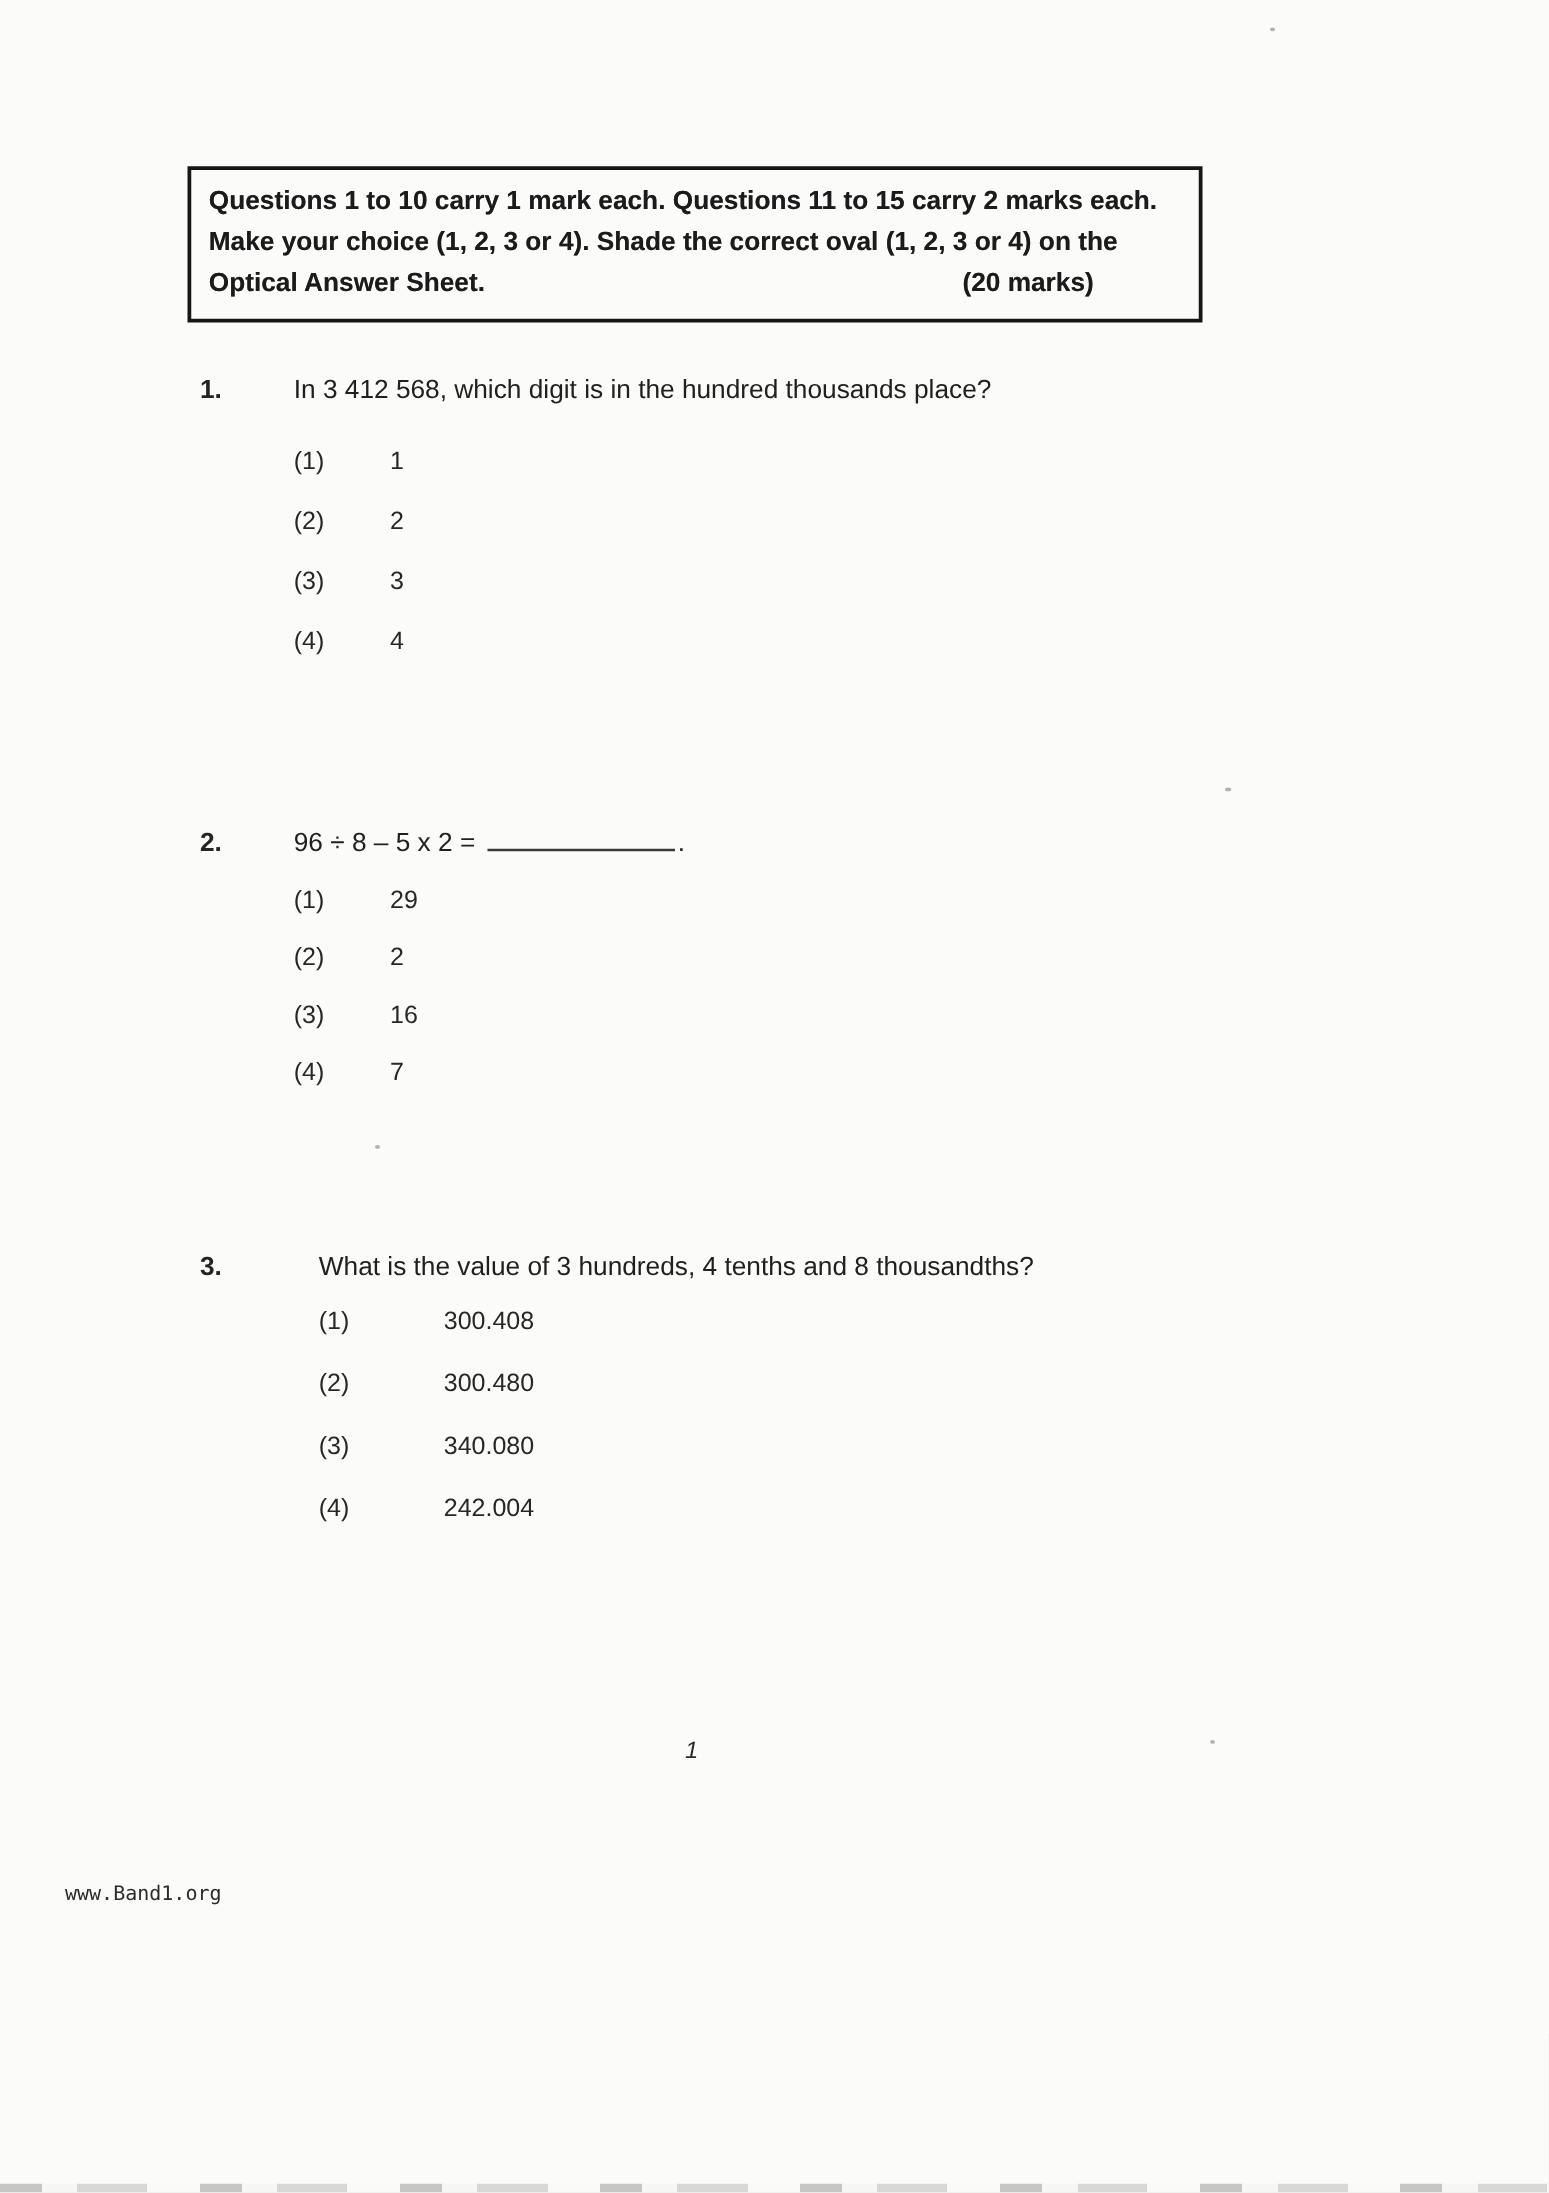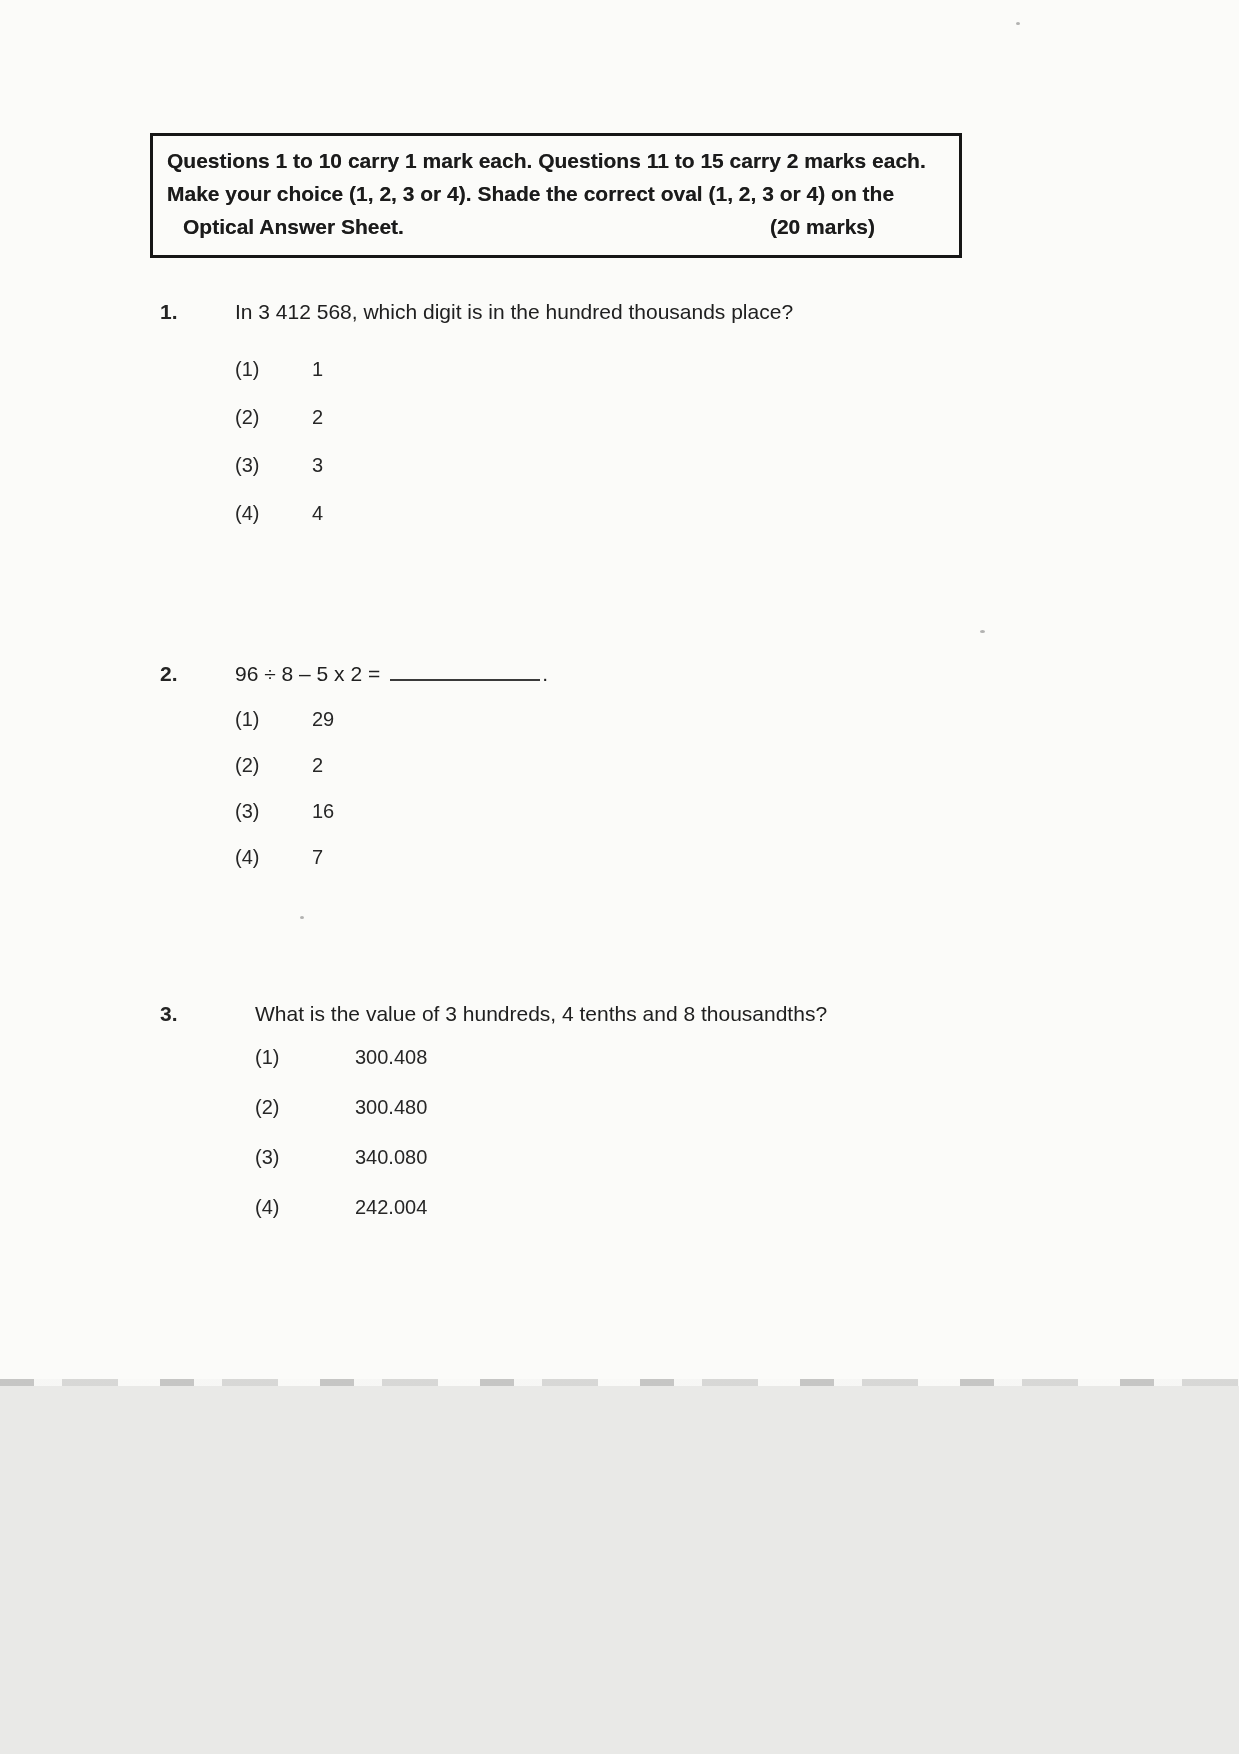--- a/index.html
+++ b/index.html
@@ -2,21 +2,21 @@
 <html><head>
 <meta charset="utf-8">
 <style>
   * { margin: 0; padding: 0; box-sizing: border-box; }
   html, body { background: #e9e9e7; }
   body { font-family: "Liberation Sans", sans-serif; }
 
   .page {
     position: relative;
     width: 1239px;
-    height: 1386px;
+    height: 1754px;
     margin: 0 auto;
     background: #fbfbf9;
     color: #1e1e1e;
     overflow: hidden;
   }
 
   
   .instruction-box {
     position: absolute;
     left: 150px;
@@ -28,21 +28,20 @@
     font-size: 21px;
     line-height: 33px;
     color: #1b1b1b;
     text-shadow: 0 0 0.5px rgba(0,0,0,0.55);
     background: #fbfbf9;
   }
   .instruction-box .last-line {
     display: flex;
     justify-content: space-between;
     padding-right: 70px;
-    margin-left: 16px;
   }
 
   
   .question { position: absolute; left: 160px; width: 900px; font-size: 21px; color: #222; }
   .q-line { display: flex; align-items: baseline; }
   .q-num { display: inline-block; width: 75px; flex: none; font-weight: bold; color: #242424; }
   .q-text { color: #202020; }
   .question.q3 .q-num { width: 95px; }
 
   .blank-line {

